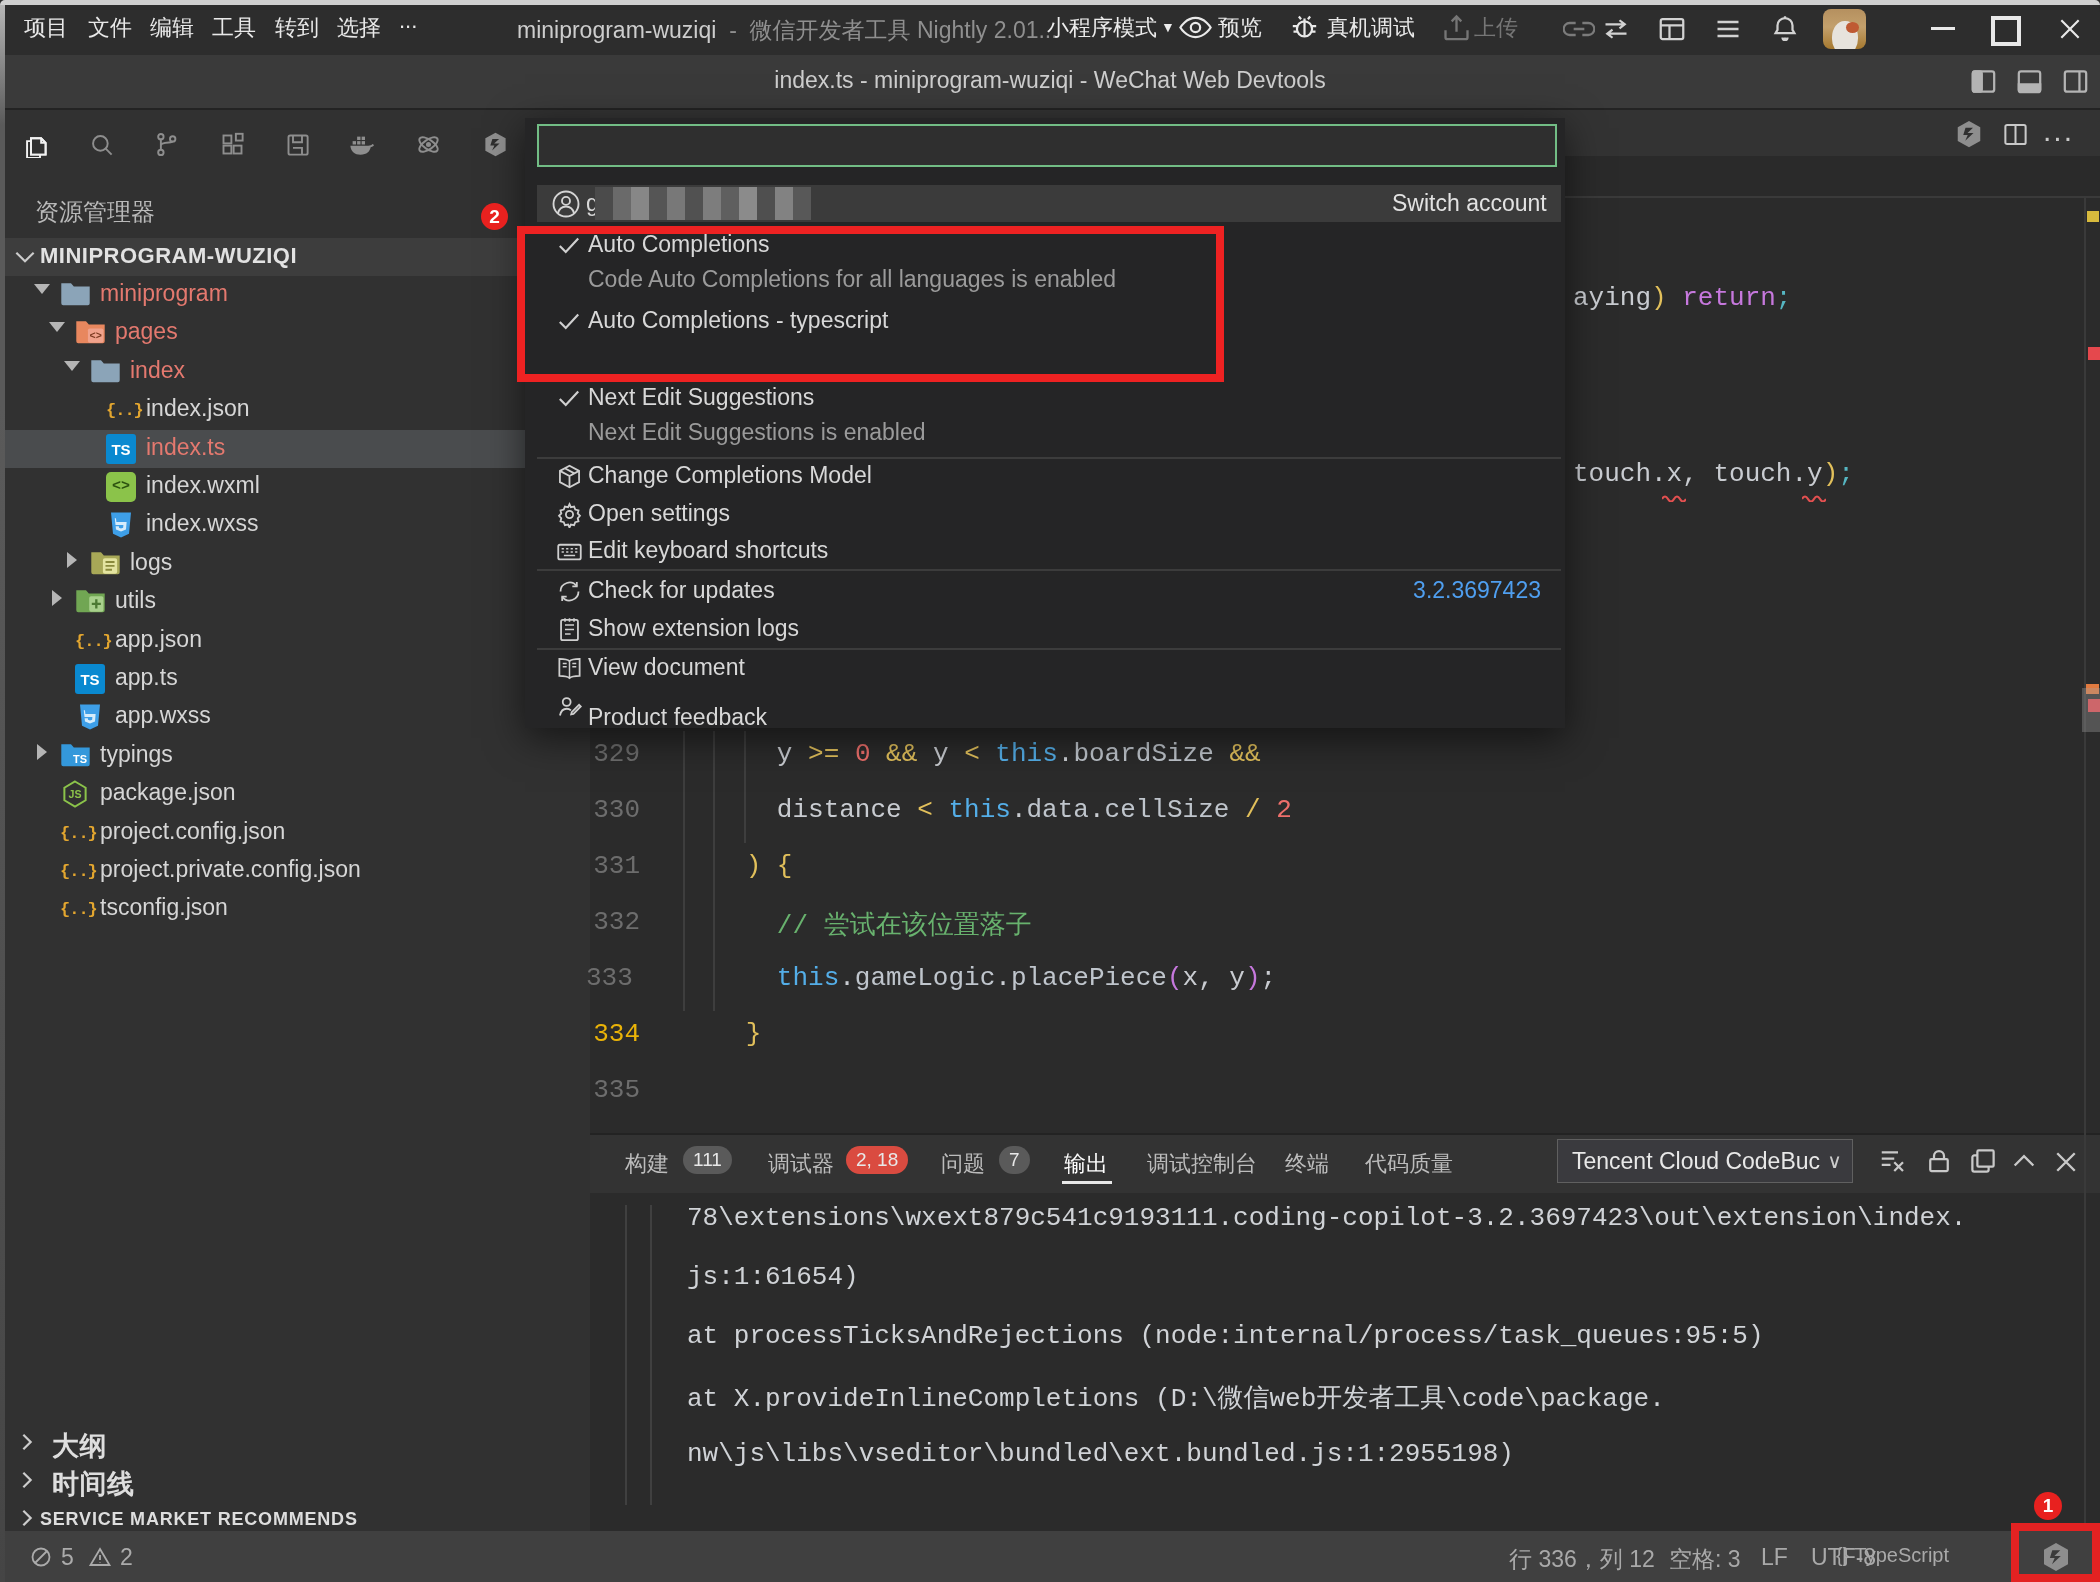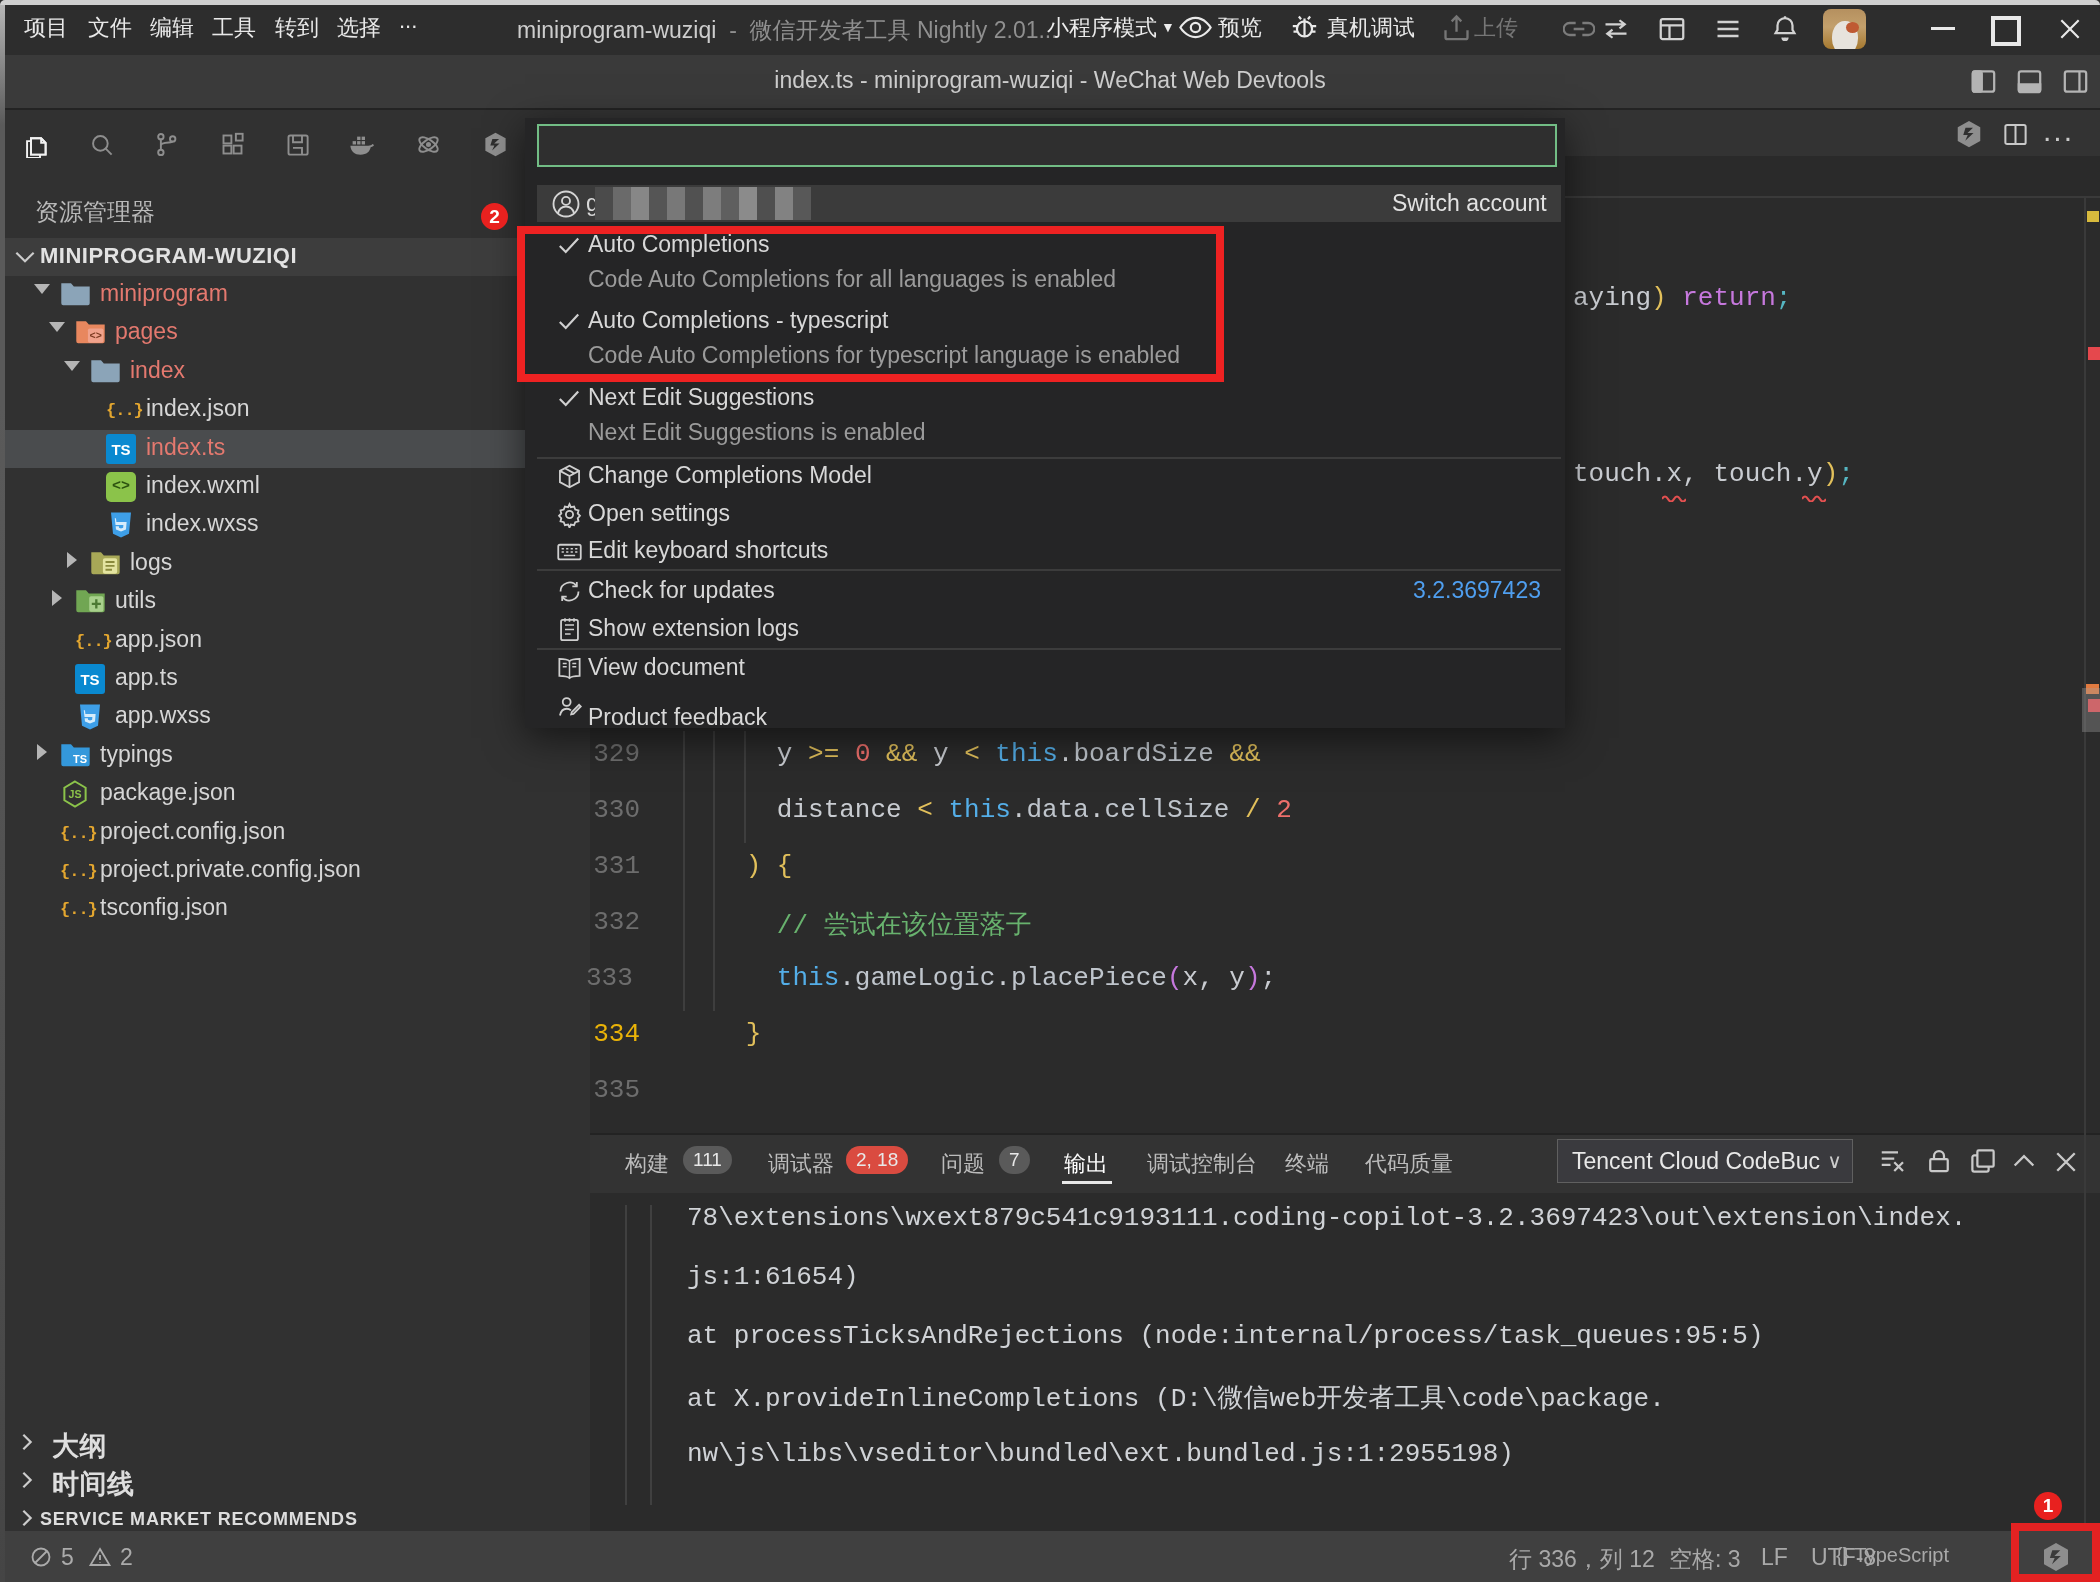--- a/index.html
+++ b/index.html
@@ -473,21 +473,20 @@
       </svg>
     </div>
 <div class="a ddi" style="left:63px;top:189px">Auto Completions - typescript</div>
 <div class="a" style="left:31px;top:267px">
       <svg width="26" height="26" viewBox="0 0 24 24" fill="none" stroke="#d0d0d0" stroke-width="2">
         <path d="M3.5 13l5.5 5.5L20.5 6"></path>
       </svg>
     </div>
 <div class="a ddi" style="left:63px;top:266px">Next Edit Suggestions</div>
 <div class="a ddsub" style="left:63px;top:148px">Code Auto Completions for all languages is enabled</div>
-<div class="a ddsub" style="left:63px;top:224px">Code Auto Completions for typescript language is enabled</div>
 <div class="a ddsub" style="left:63px;top:301px">Next Edit Suggestions is enabled</div>
 <div class="a" style="left:31px;top:345px">
       <svg width="27" height="27" viewBox="0 0 24 24" fill="none" stroke="#cfcfcf" stroke-width="1.6">
         <path d="M12 2.5l8.5 4.5v10L12 21.5 3.5 17V7z"></path>
         <path d="M3.5 7L12 11.5 20.5 7M12 11.5v10M7.8 4.7l8.5 4.5"></path>
       </svg>
     </div>
 <div class="a ddi" style="left:63px;top:344px">Change Completions Model</div>
 <div class="a" style="left:31px;top:383px">
       <svg width="27" height="27" viewBox="0 0 24 24" fill="none" stroke="#cfcfcf" stroke-width="1.6">

